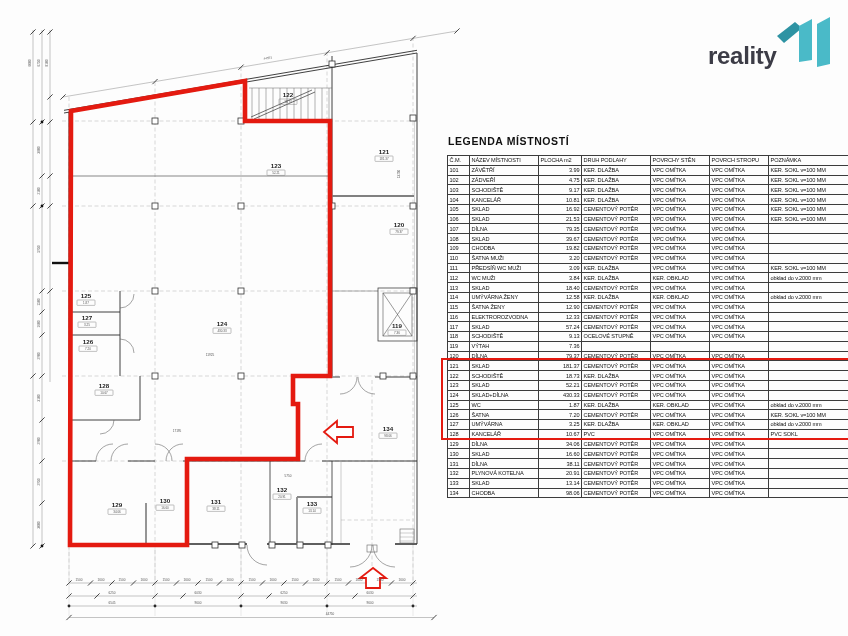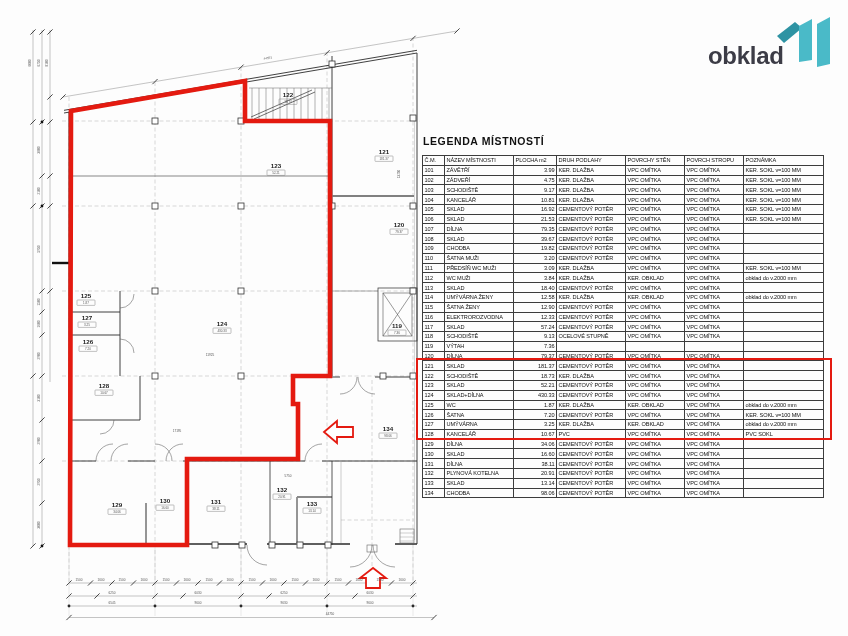--- a/index.html
+++ b/index.html
@@ -8,21 +8,21 @@
   #plan{position:absolute;left:0;top:0;width:460px;height:636px;}
   svg text{font-family:"Liberation Sans",sans-serif;}
 
   
   .logo{position:absolute;left:700px;top:14px;width:140px;height:62px;}
   .logo-text{position:absolute;left:8px;top:30px;font-size:24px;font-weight:bold;
              letter-spacing:-0.3px;color:#3c3c46;line-height:1;}
   .logo-mark{position:absolute;left:77px;top:2px;width:53px;height:52px;}
 
   
-  .legend{position:absolute;left:422px;top:135px;width:395px;}
+  .legend{position:absolute;left:447px;top:135px;width:395px;}
   .legend-title{font-size:10.5px;font-weight:bold;color:#111;letter-spacing:0.6px;margin:0 0 8px 1px;}
   .legend table{border-collapse:collapse;table-layout:fixed;width:375px;}
   .legend th,.legend td{border:0.7px solid #3c3c3c;font-size:5.6px;line-height:6px;height:7.6px;
       padding:0.6px 1.5px;color:#141414;font-weight:normal;text-align:left;
       white-space:nowrap;overflow:hidden;letter-spacing:-0.1px;}
   .legend td:nth-child(3){text-align:right;}
   .hl-rect{position:absolute;border:2.6px solid #e41a10;pointer-events:none;}
 </style>
 </head>
 <body>
@@ -334,21 +334,21 @@
         <text x="370" y="604" text-anchor="middle" font-size="3.1" fill="#555">9600</text>
         <text x="330" y="615" text-anchor="middle" font-size="3.1" fill="#555">44750</text>
         <text x="177" y="432" text-anchor="middle" font-size="3.1" fill="#555">17195</text>
         <text x="210" y="356" text-anchor="middle" font-size="3.1" fill="#555">11925</text>
         <text x="288" y="477" text-anchor="middle" font-size="3.1" fill="#555">5750</text>
         <text x="400" y="174" text-anchor="middle" font-size="3.1" fill="#555" transform="rotate(-90 400 174)">13750</text>
       </g>
   </svg>
 
   <div class="logo">
-    <span class="logo-text">obklad</span>
+    <span class="logo-text">reality</span>
     <svg class="logo-mark" viewBox="0 0 53 52" xmlns="http://www.w3.org/2000/svg" aria-label="11">
       <polygon points="0,20 18,6 25,12 7,27" fill="#2e93a3"></polygon>
       <polygon points="22,10 35,3 35,44 22,46" fill="#4abac8"></polygon>
       <polygon points="40,8 53,1 53,48 40,51" fill="#4abac8"></polygon>
     </svg>
   </div>
 
   <div class="legend">
     <div class="legend-title">LEGENDA MÍSTNOSTÍ</div>
     <table>

